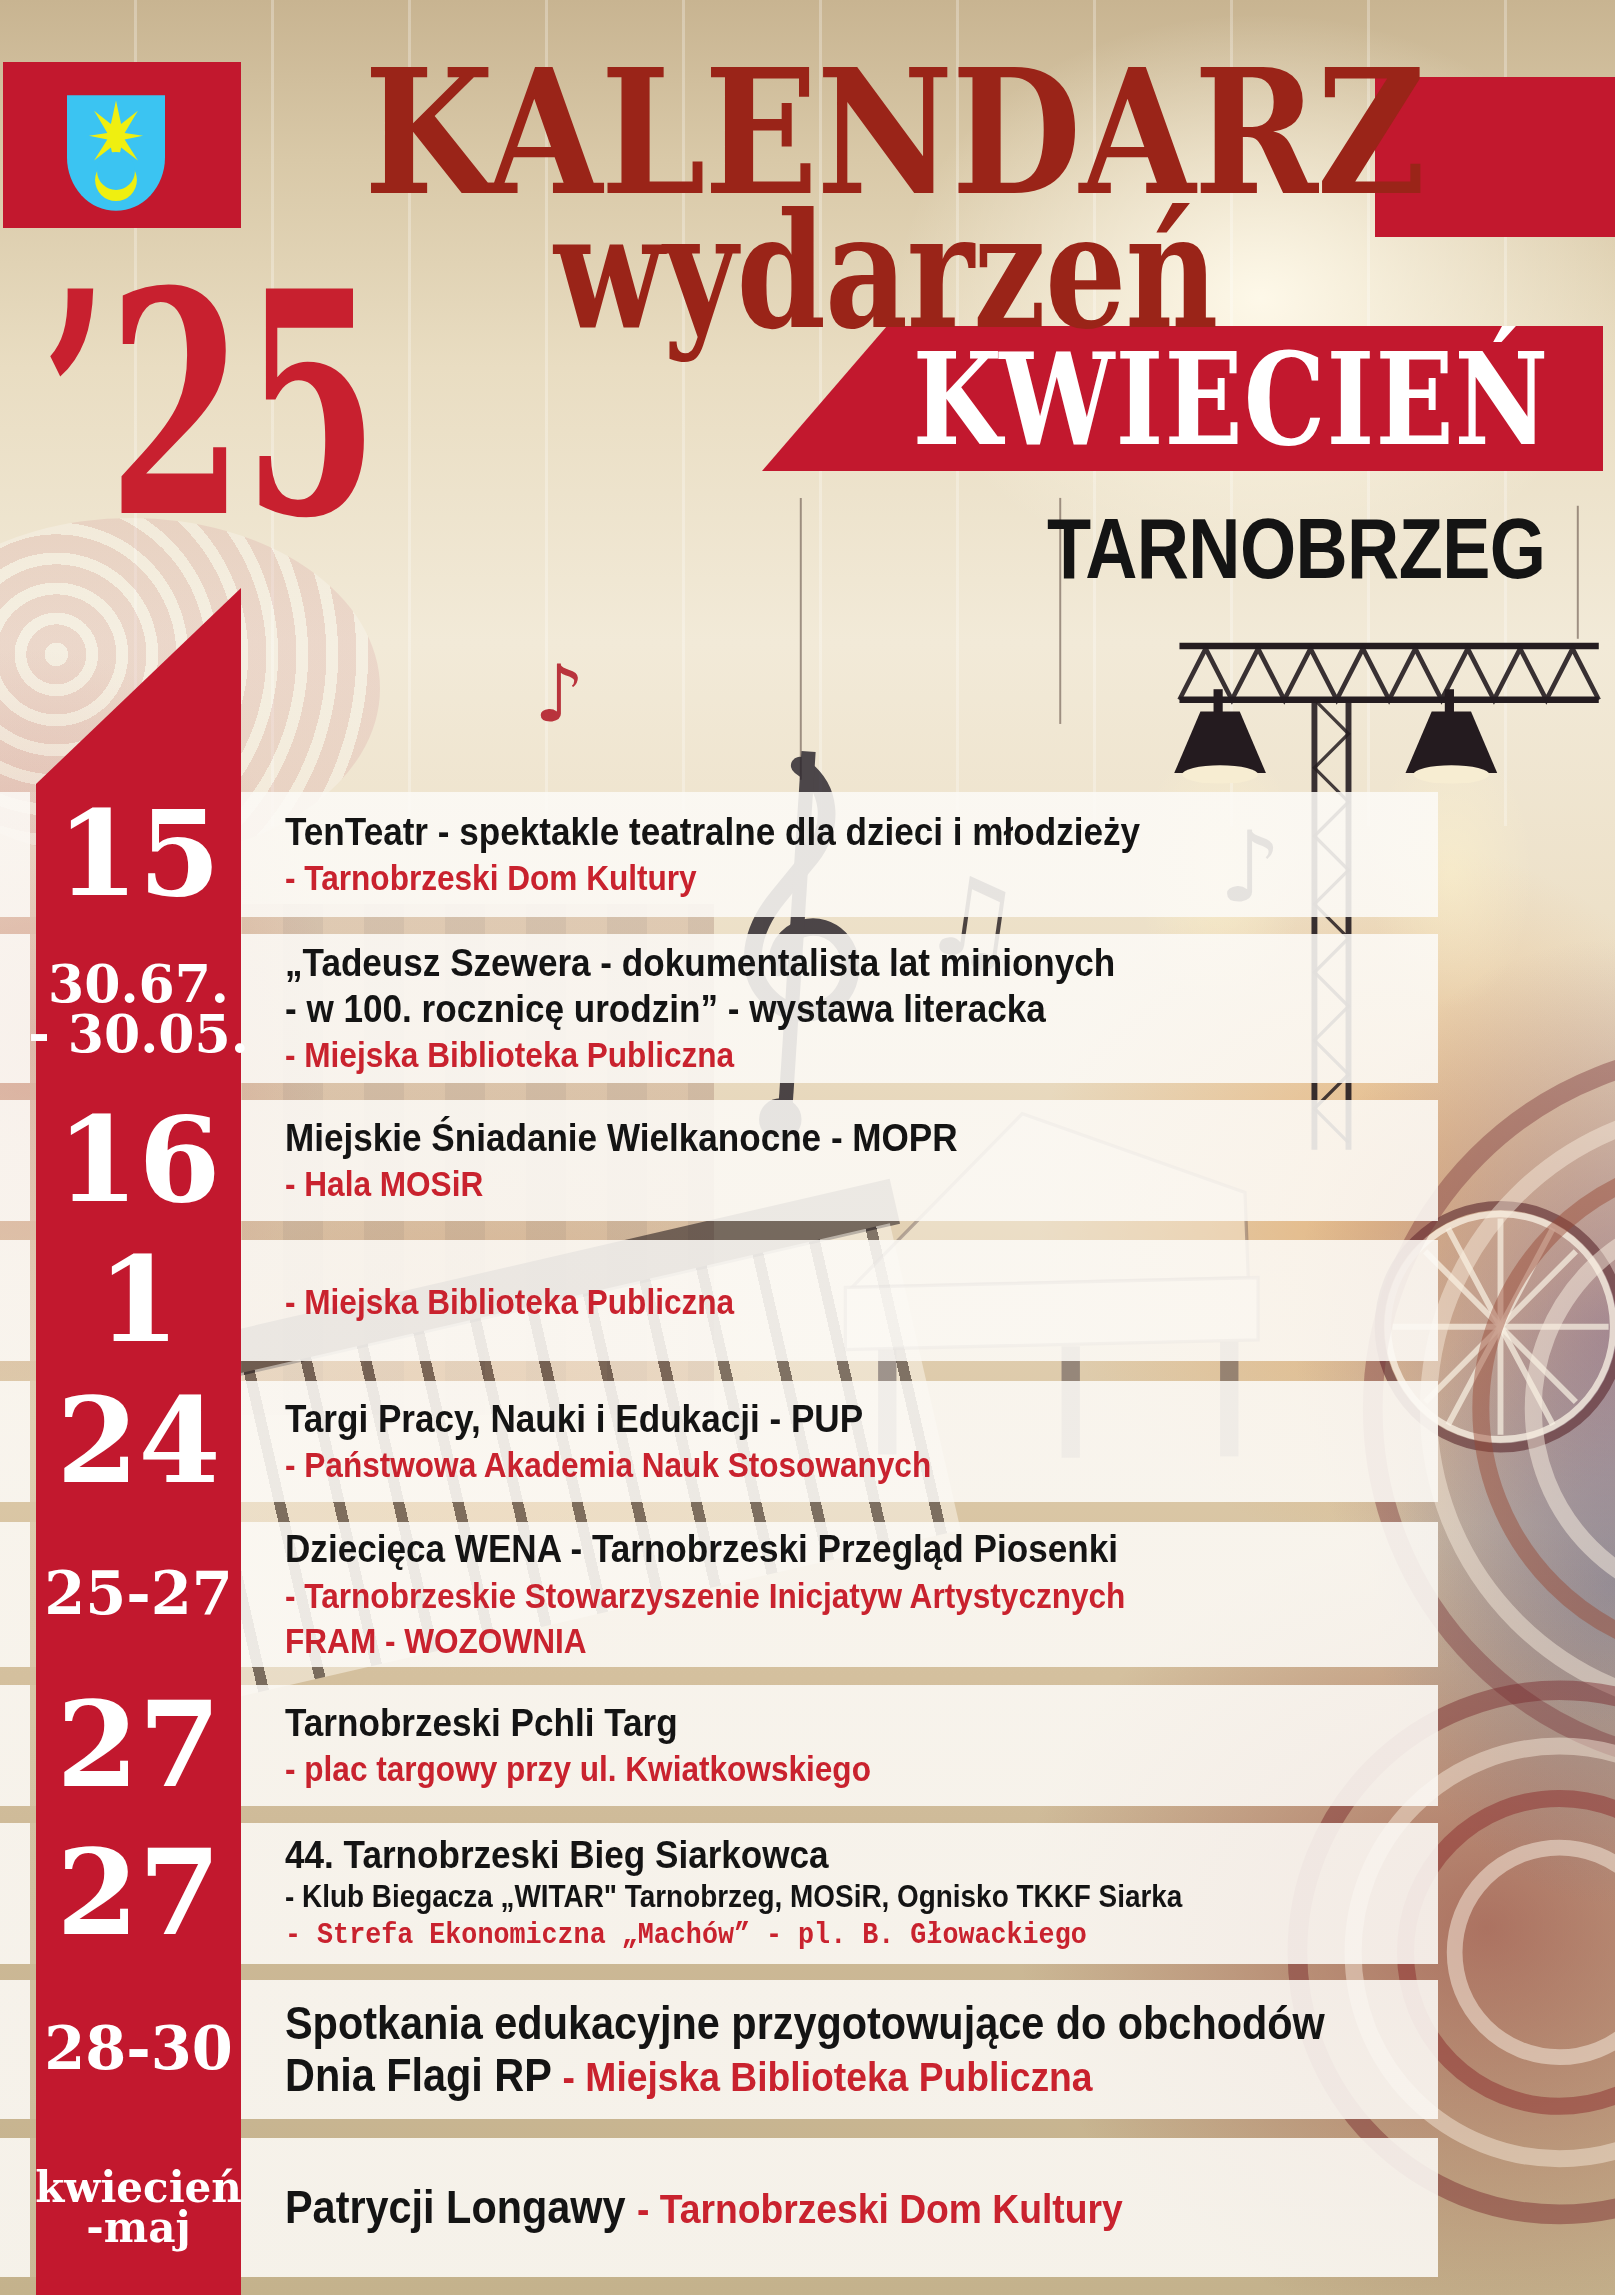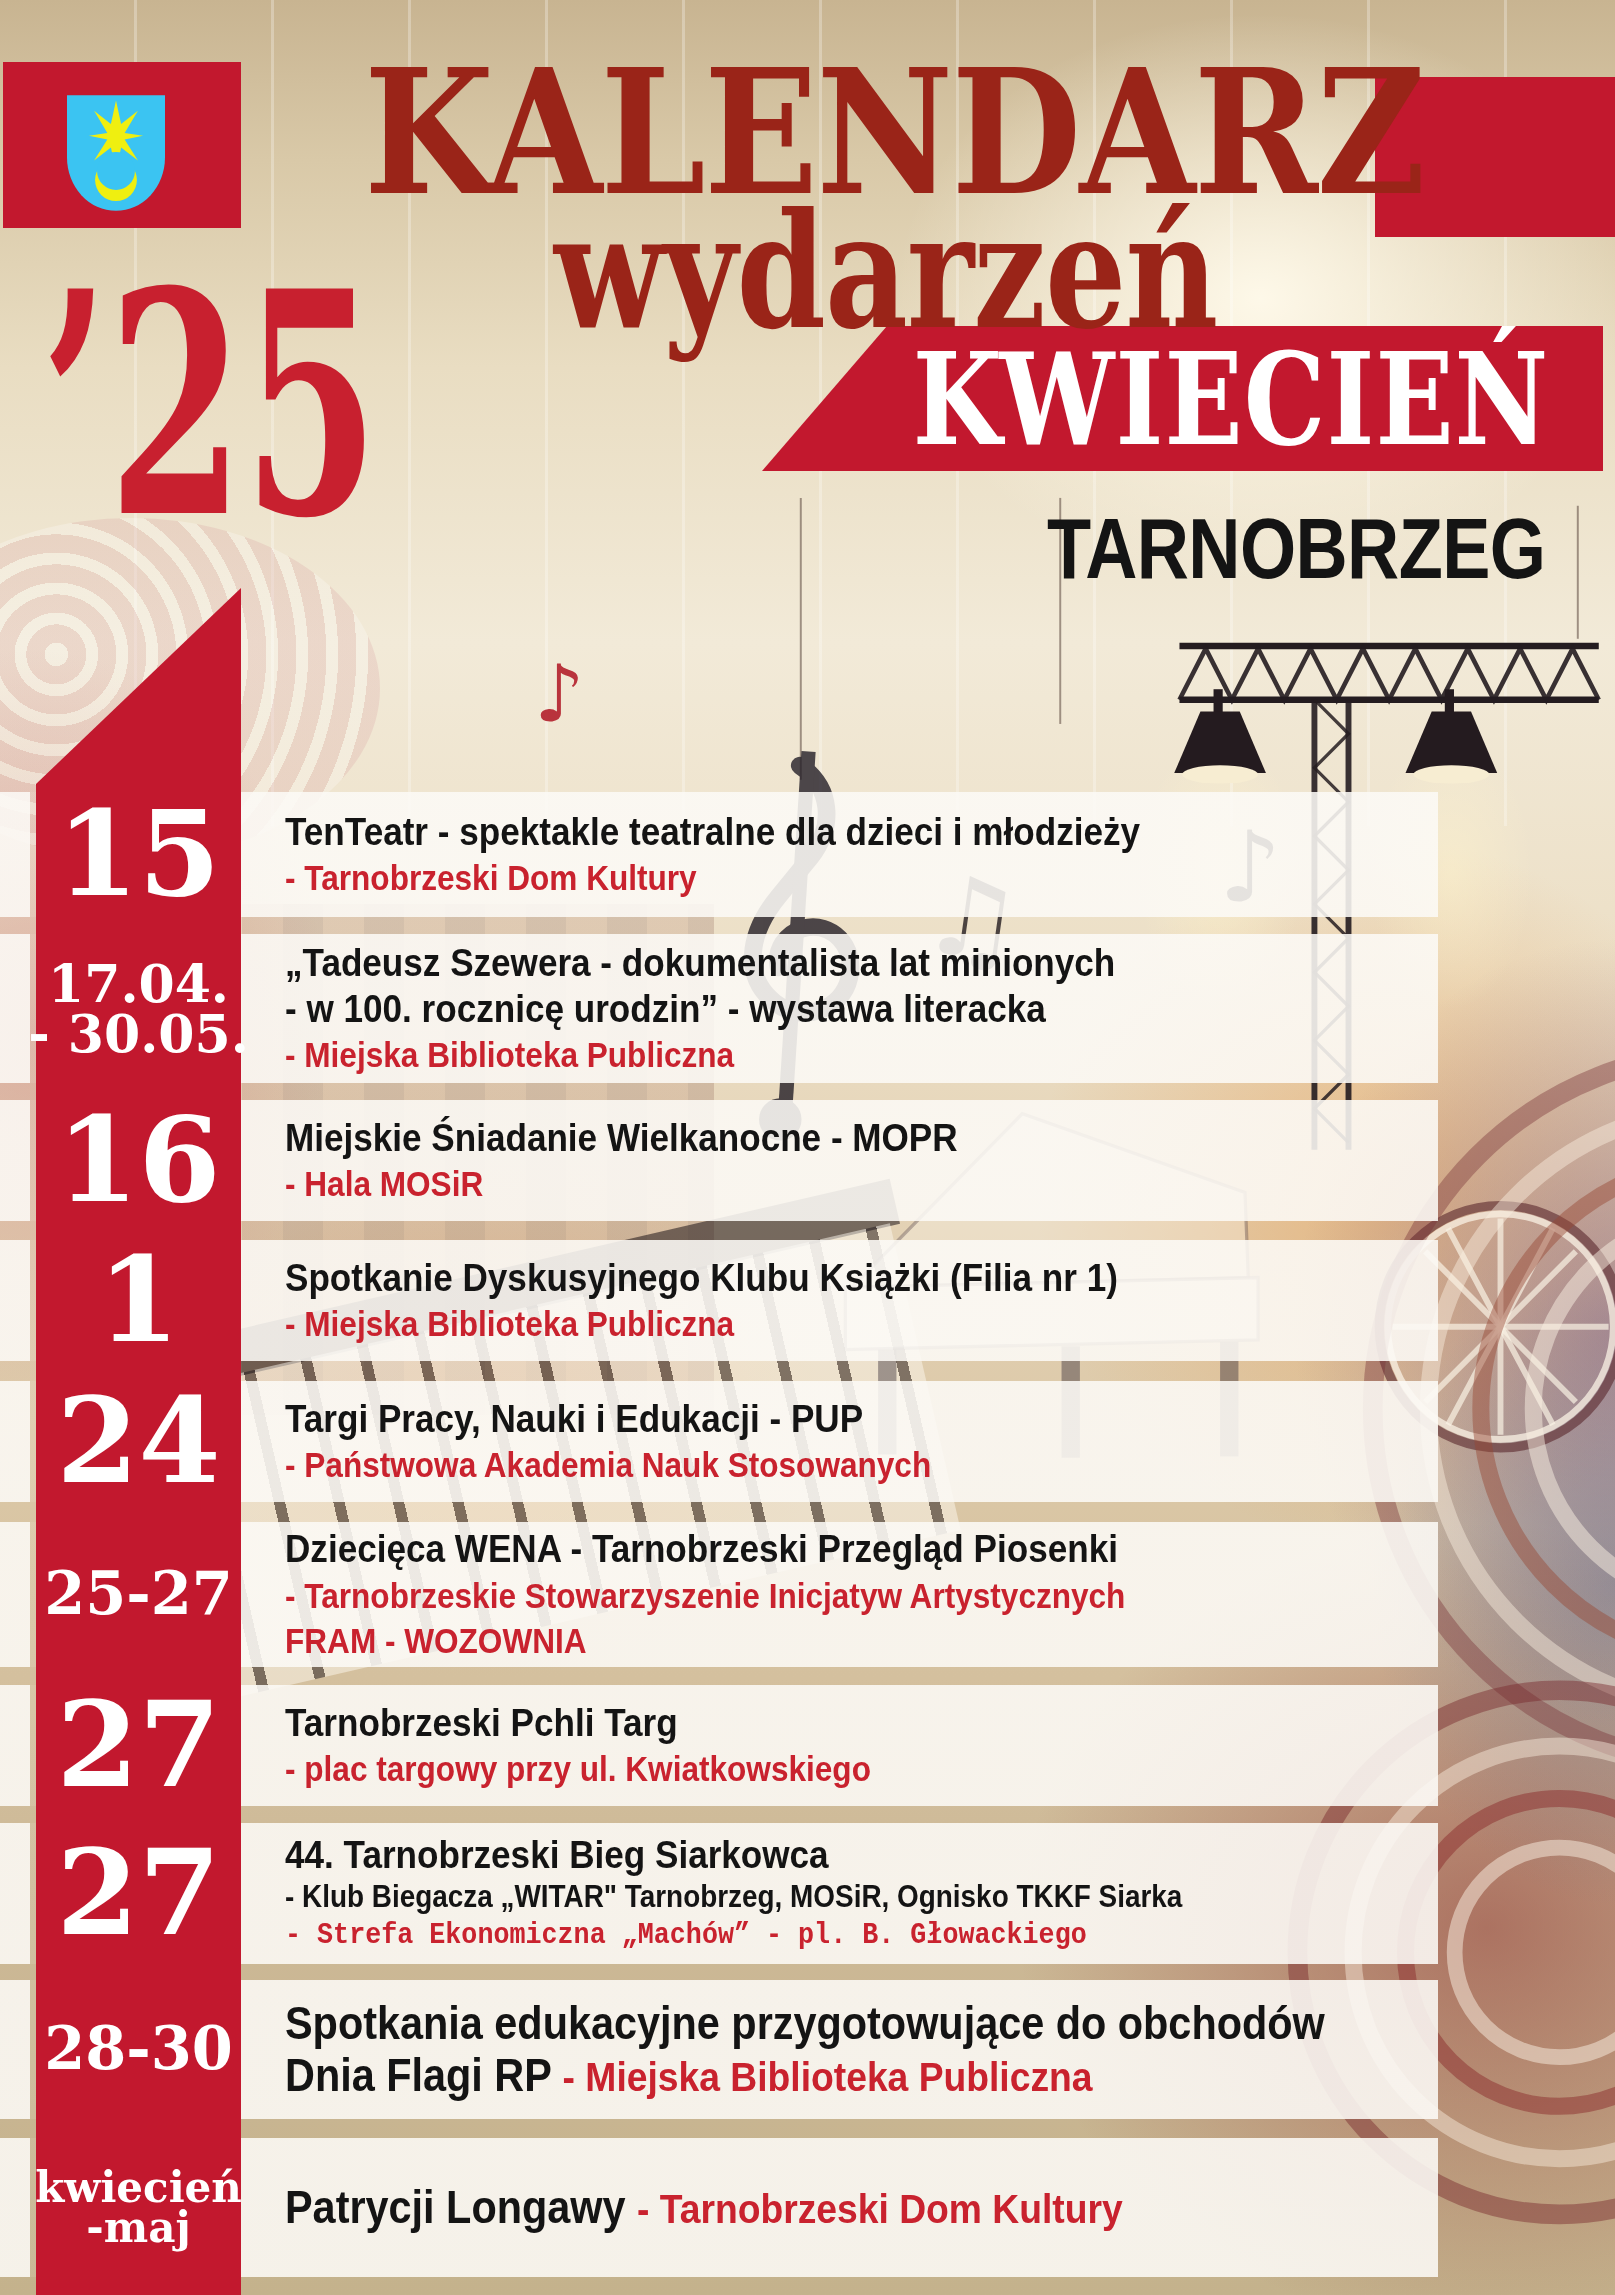--- a/index.html
+++ b/index.html
@@ -194,21 +194,21 @@
         <div class="date d-lg">
           <div>15</div>
         </div>
         <div class="txt">
           <div class="line"><span class="cond"><span class="seg t-black">TenTeatr - spektakle teatralne dla dzieci i młodzieży</span></span></div>
           <div class="line"><span class="cond"><span class="seg t-red">- Tarnobrzeski Dom Kultury</span></span></div>
         </div>
       </div>
       <div class="row" style="top: 934px; height: 149px;">
         <div class="date d-sm">
-          <div>17.04.</div>
+          <div>30.67.</div>
           <div>- 30.05.</div>
         </div>
         <div class="txt">
           <div class="line"><span class="cond"><span class="seg t-black">„Tadeusz Szewera - dokumentalista lat minionych</span></span></div>
           <div class="line"><span class="cond"><span class="seg t-black">- w 100. rocznicę urodzin” - wystawa literacka</span></span></div>
           <div class="line"><span class="cond"><span class="seg t-red">- Miejska Biblioteka Publiczna</span></span></div>
         </div>
       </div>
       <div class="row" style="top: 1100px; height: 121px;">
         <div class="date d-lg">
@@ -217,21 +217,20 @@
         <div class="txt">
           <div class="line"><span class="cond"><span class="seg t-black">Miejskie Śniadanie Wielkanocne - MOPR</span></span></div>
           <div class="line"><span class="cond"><span class="seg t-red">- Hala MOSiR</span></span></div>
         </div>
       </div>
       <div class="row" style="top: 1240px; height: 121px;">
         <div class="date d-lg">
           <div>1</div>
         </div>
         <div class="txt">
-          <div class="line"><span class="cond"><span class="seg t-black">Spotkanie Dyskusyjnego Klubu Książki (Filia nr 1)</span></span></div>
           <div class="line"><span class="cond"><span class="seg t-red">- Miejska Biblioteka Publiczna</span></span></div>
         </div>
       </div>
       <div class="row" style="top: 1381px; height: 121px;">
         <div class="date d-lg">
           <div>24</div>
         </div>
         <div class="txt">
           <div class="line"><span class="cond"><span class="seg t-black">Targi Pracy, Nauki i Edukacji - PUP</span></span></div>
           <div class="line"><span class="cond"><span class="seg t-red">- Państwowa Akademia Nauk Stosowanych</span></span></div>

